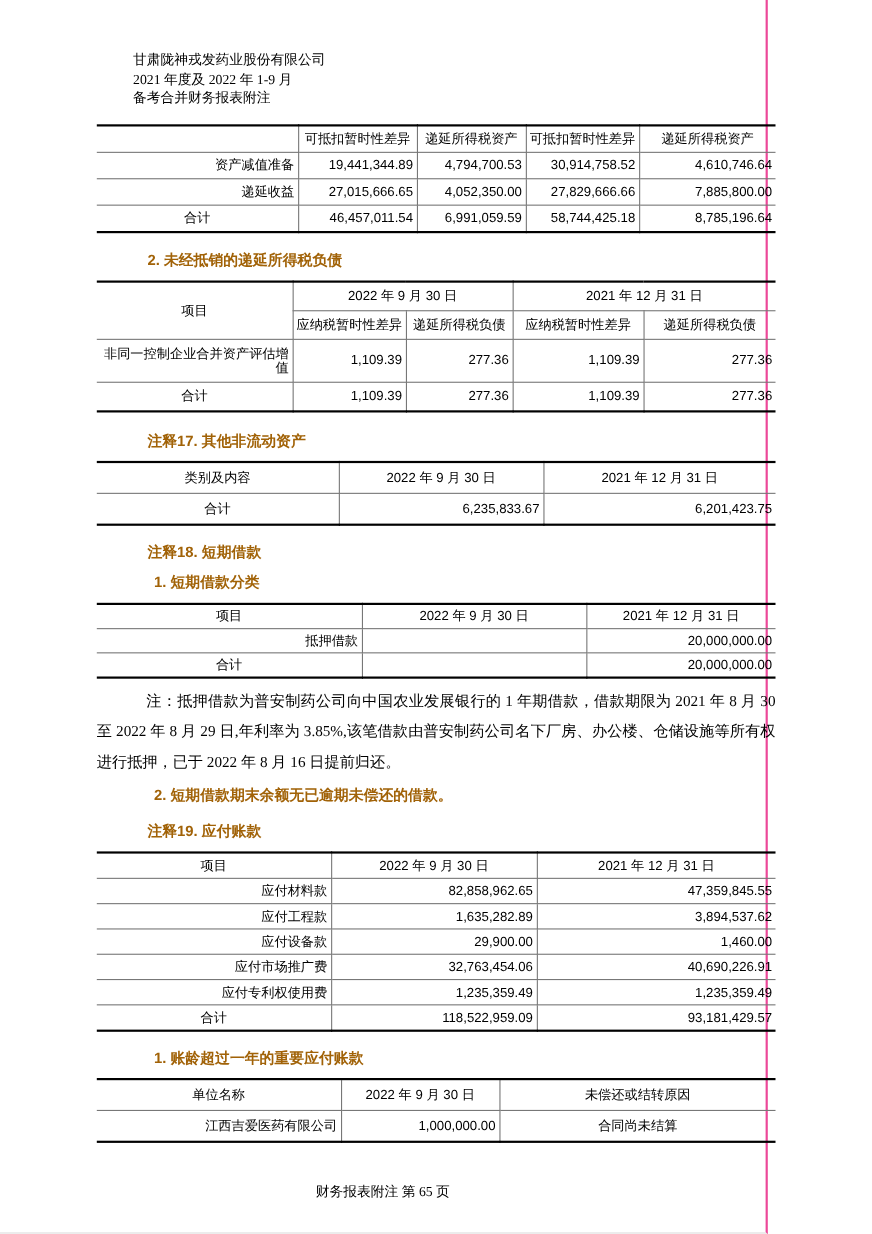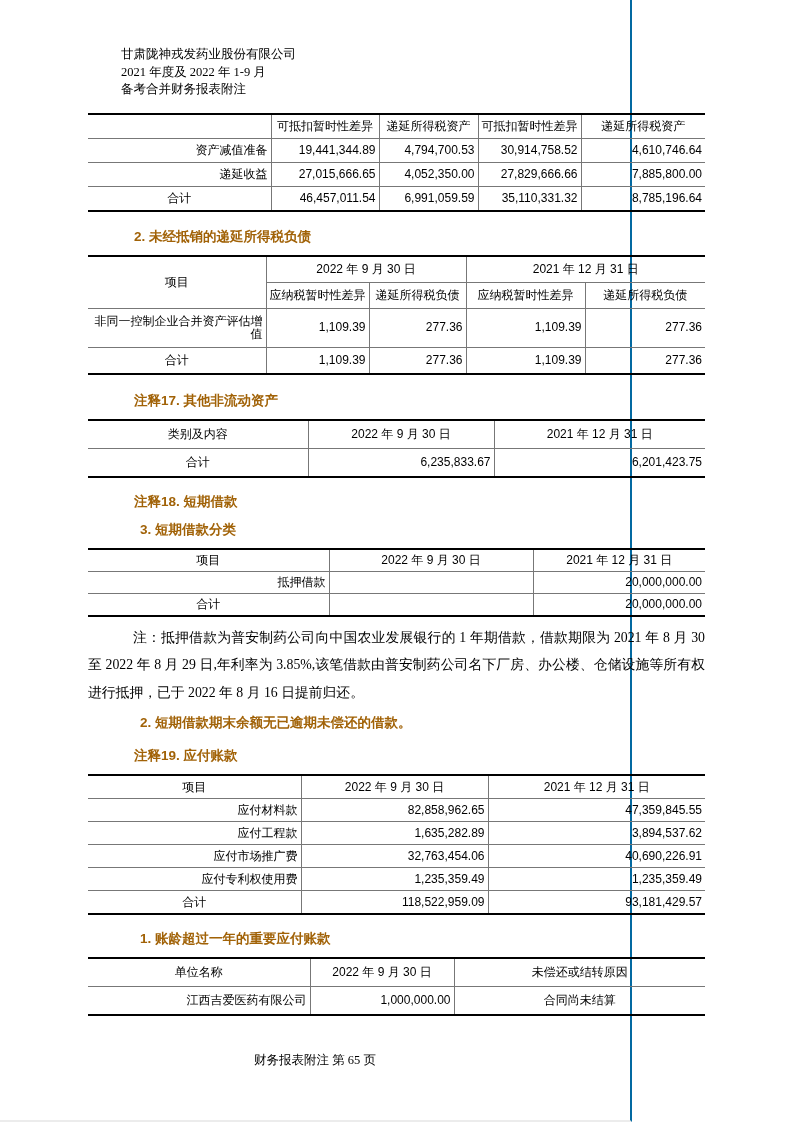--- a/index.html
+++ b/index.html
@@ -1,20 +1,20 @@
 <!DOCTYPE html>
 <html><head>
 <meta charset="utf-8">
 <style>
   html,body { margin:0; padding:0; background:#ffffff; }
   body { width:793px; height:1122px; position:relative; color:#000; }
   .page {
-    box-sizing:border-box; width:632px; height:1122px;
+    box-sizing:border-box; width:698px; height:1122px;
     padding:46px 88px 0 88px;
-    border-right:2px solid #0369a1; border-bottom:2px solid #ececec;
+    border-right:2px solid #ec4899; border-bottom:2px solid #ececec;
     font-family:"Liberation Serif", serif;
   }
   .doc-header { margin-left:33px; font-size:12.5px; line-height:17.5px; }
   .doc-header div { white-space:nowrap; }
 
   table.fin {
     border-collapse:collapse; table-layout:fixed; width:617px;
     border-top:2px solid #000; border-bottom:2px solid #000;
     border-left:hidden; border-right:hidden;
     font-family:"Liberation Sans", sans-serif; font-size:12px;
@@ -104,21 +104,21 @@
       <td class="lbl">递延收益</td>
       <td class="num">27,015,666.65</td>
       <td class="num">4,052,350.00</td>
       <td class="num">27,829,666.66</td>
       <td class="num pr18">7,885,800.00</td>
     </tr>
     <tr>
       <td class="ctr">合计</td>
       <td class="num">46,457,011.54</td>
       <td class="num">6,991,059.59</td>
-      <td class="num">35,110,331.32</td>
+      <td class="num">58,744,425.18</td>
       <td class="num pr18">8,785,196.64</td>
     </tr>
   </tbody>
     </table>
 
   <div class="h-bold" id="sec2-title">2. 未经抵销的递延所得税负债</div>
 
   <table class="fin t2">
     <colgroup>
         <col style="width:178px">
@@ -172,21 +172,21 @@
     </tr>
     <tr>
       <td class="ctr">合计</td>
       <td class="num pr8">6,235,833.67</td>
       <td class="num pr36">6,201,423.75</td>
     </tr>
   </tbody>
     </table>
 
   <div class="h-bold" id="note18-title">注释18. 短期借款</div>
-  <div class="h-bold" id="loan-class-title">3. 短期借款分类</div>
+  <div class="h-bold" id="loan-class-title">1. 短期借款分类</div>
 
   <table class="fin t4">
     <colgroup>
         <col style="width:241px">
         <col style="width:204px">
         <col style="width:172px">
       </colgroup>
     <tbody>
         <tr>
       <th>项目</th>
@@ -227,20 +227,25 @@
       <td class="lbl">应付材料款</td>
       <td class="num pr8">82,858,962.65</td>
       <td class="num pr36">47,359,845.55</td>
     </tr>
     <tr>
       <td class="lbl">应付工程款</td>
       <td class="num pr8">1,635,282.89</td>
       <td class="num pr36">3,894,537.62</td>
     </tr>
     <tr>
+      <td class="lbl">应付设备款</td>
+      <td class="num pr8">29,900.00</td>
+      <td class="num pr36">1,460.00</td>
+    </tr>
+    <tr>
       <td class="lbl">应付市场推广费</td>
       <td class="num pr8">32,763,454.06</td>
       <td class="num pr36">40,690,226.91</td>
     </tr>
     <tr>
       <td class="lbl">应付专利权使用费</td>
       <td class="num pr8">1,235,359.49</td>
       <td class="num pr36">1,235,359.49</td>
     </tr>
     <tr>

